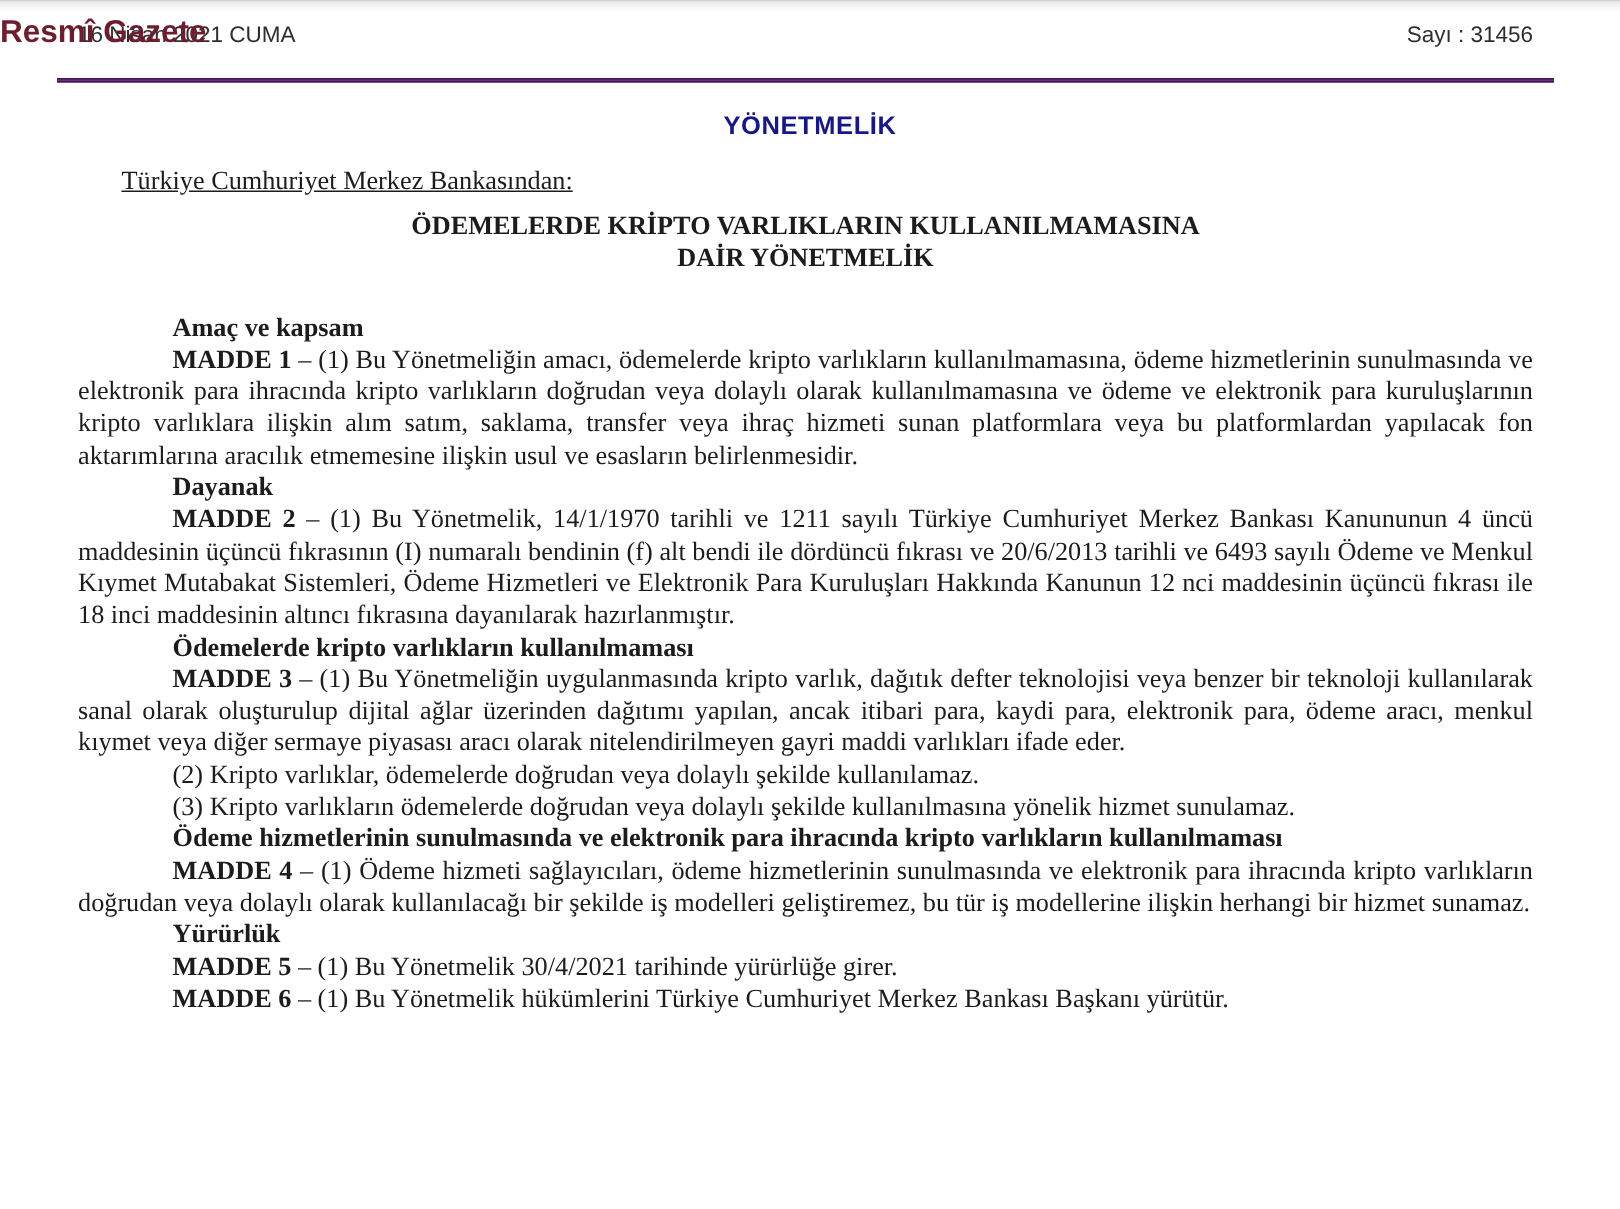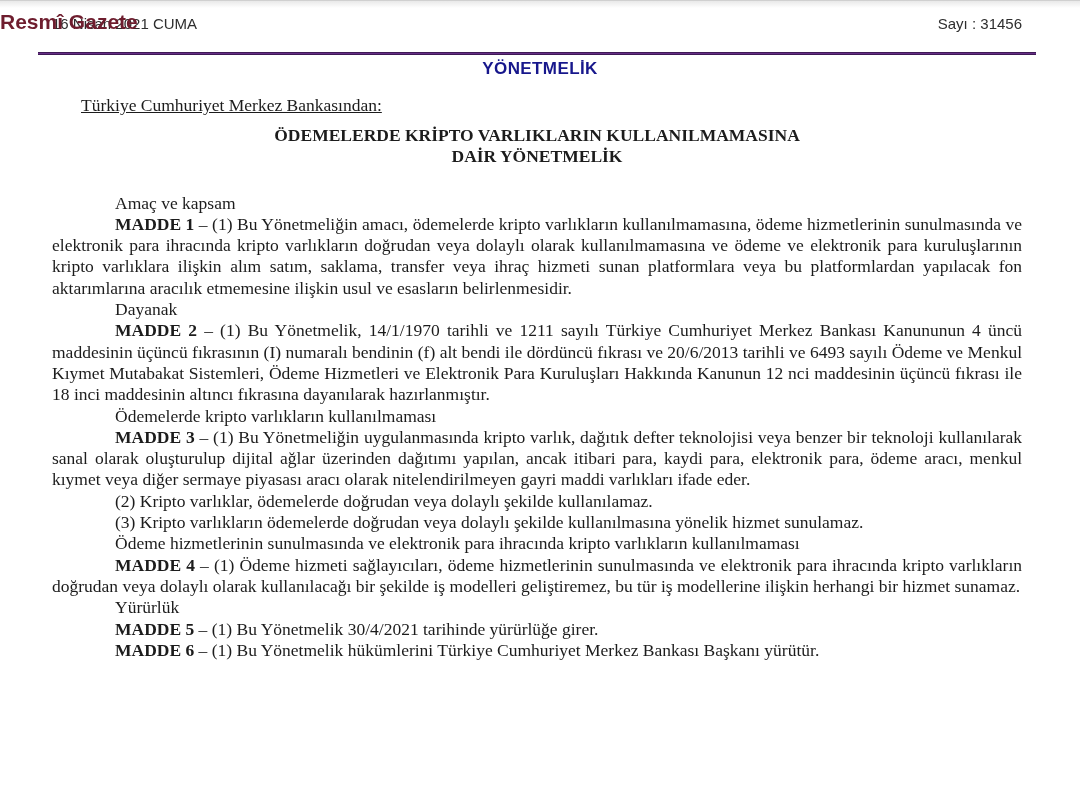--- a/index.html
+++ b/index.html
@@ -39,21 +39,21 @@
   }
   .masthead-rule {
     margin: 0 44px 0 38px;
     height: 3px;
     background: #662e87;
     border-top: 1px solid #3f1a55;
     border-bottom: 1px solid #3f1a55;
   }
   
   .section-label {
-    margin-top: 4px;
+    margin-top: 19px;
     text-align: center;
     font-family: "Liberation Sans", sans-serif;
     font-weight: 700; font-size: 17px;
     letter-spacing: 0.4px;
     color: #17178c;
   }
   
   .doc-head { margin: 16px 58px 0 52px; }
   .source-line {
     margin-left: 29px;
@@ -70,21 +70,21 @@
   
   .doc-body {
     margin: 25px 58px 0 52px;
     font-size: 17.5px;
     line-height: 21.3px;
   }
   .doc-body p.block {
     text-align: justify;
     text-indent: 63px;
   }
-  .doc-body p.heading { font-weight: 400; text-align: left; }
+  .doc-body p.heading { font-weight: 700; text-align: left; }
 </style>
 </head>
 <body>
 
 <div class="top-shade"></div>
 
 <div class="masthead">
   <span class="date">16 Nisan 2021 CUMA</span>
   <div class="gazette-title">Resmî Gazete</div>
   <span class="issue">Sayı : 31456</span>

